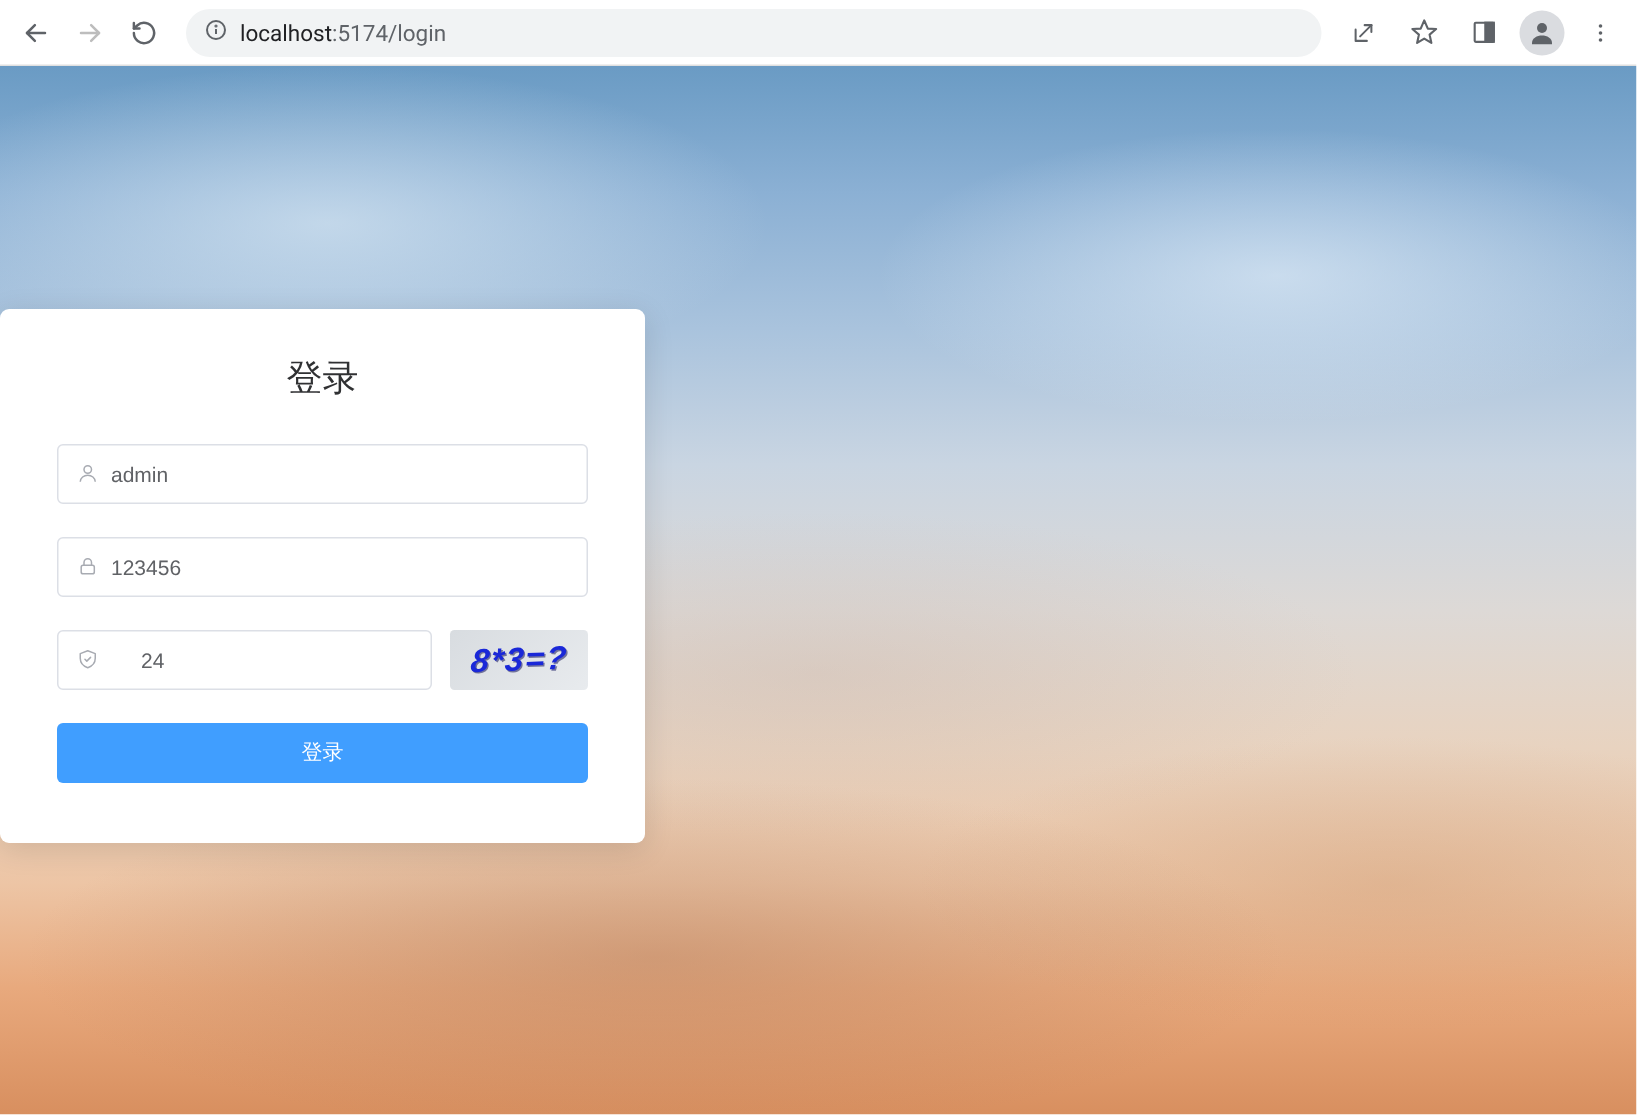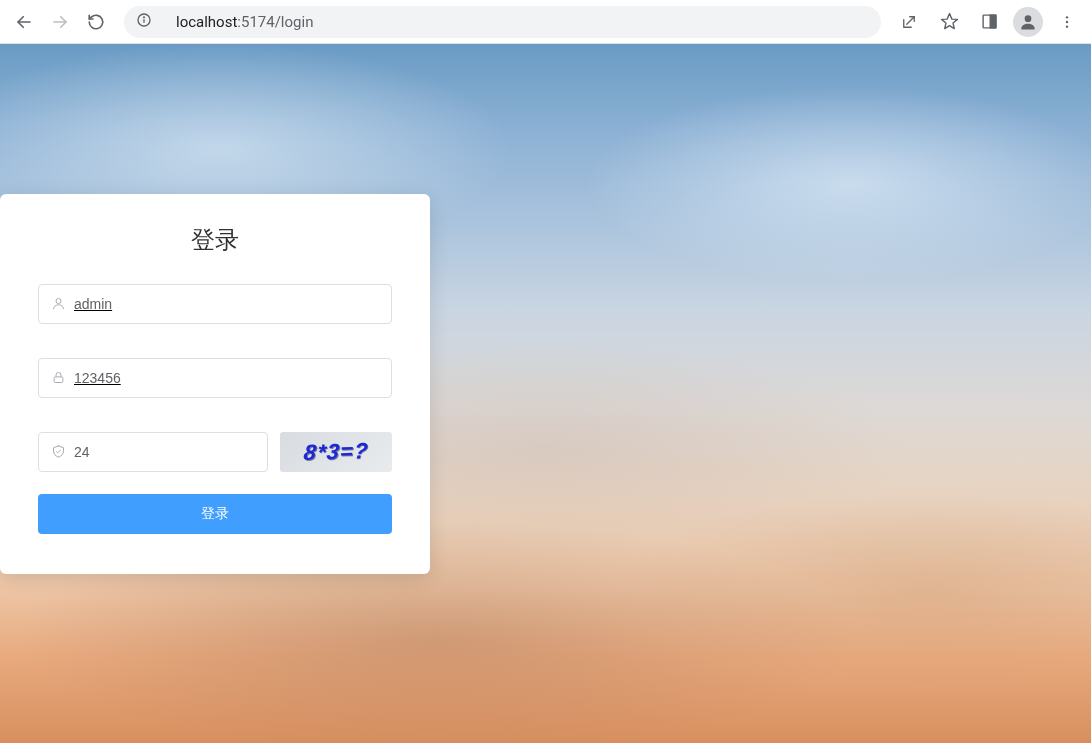--- a/index.html
+++ b/index.html
@@ -39,21 +39,21 @@
     }
     .address-bar {
       flex: 1;
       height: 32px;
       background: #f1f3f4;
       border-radius: 16px;
       display: flex;
       align-items: center;
       padding: 0 12px;
       margin: 0 8px;
-      gap: 24px;
+      gap: 8px;
       color: #5f6368;
       font-size: 15px;
     }
     .address-text {
       color: #202124;
     }
     .address-text .host {
       color: #202124;
     }
     .address-text .path {
@@ -126,22 +126,21 @@
       z-index: 1;
     }
     .login-title {
       text-align: center;
       font-size: 24px;
       font-weight: 500;
       color: #303133;
       margin-bottom: 28px;
     }
     .form-item {
-      margin-bottom: 34px;
-      text-decoration: underline;
+      margin-bottom: 22px;
     }
     .input-wrapper {
       display: flex;
       align-items: center;
       height: 40px;
       border: 1px solid #dcdfe6;
       border-radius: 4px;
       padding: 0 12px;
       background: #fff;
     }
@@ -160,20 +159,21 @@
       background: transparent;
       height: 100%;
     }
     .captcha-row {
       display: flex;
       gap: 12px;
       margin-bottom: 22px;
     }
     .captcha-row .input-wrapper {
       flex: 1;
+      gap: 20px;
     }
     .captcha-img {
       width: 130px;
       height: 40px;
       background: linear-gradient(135deg, #d8dce0, #e8ebee);
       border-radius: 3px;
       display: flex;
       align-items: center;
       justify-content: center;
       cursor: pointer;

